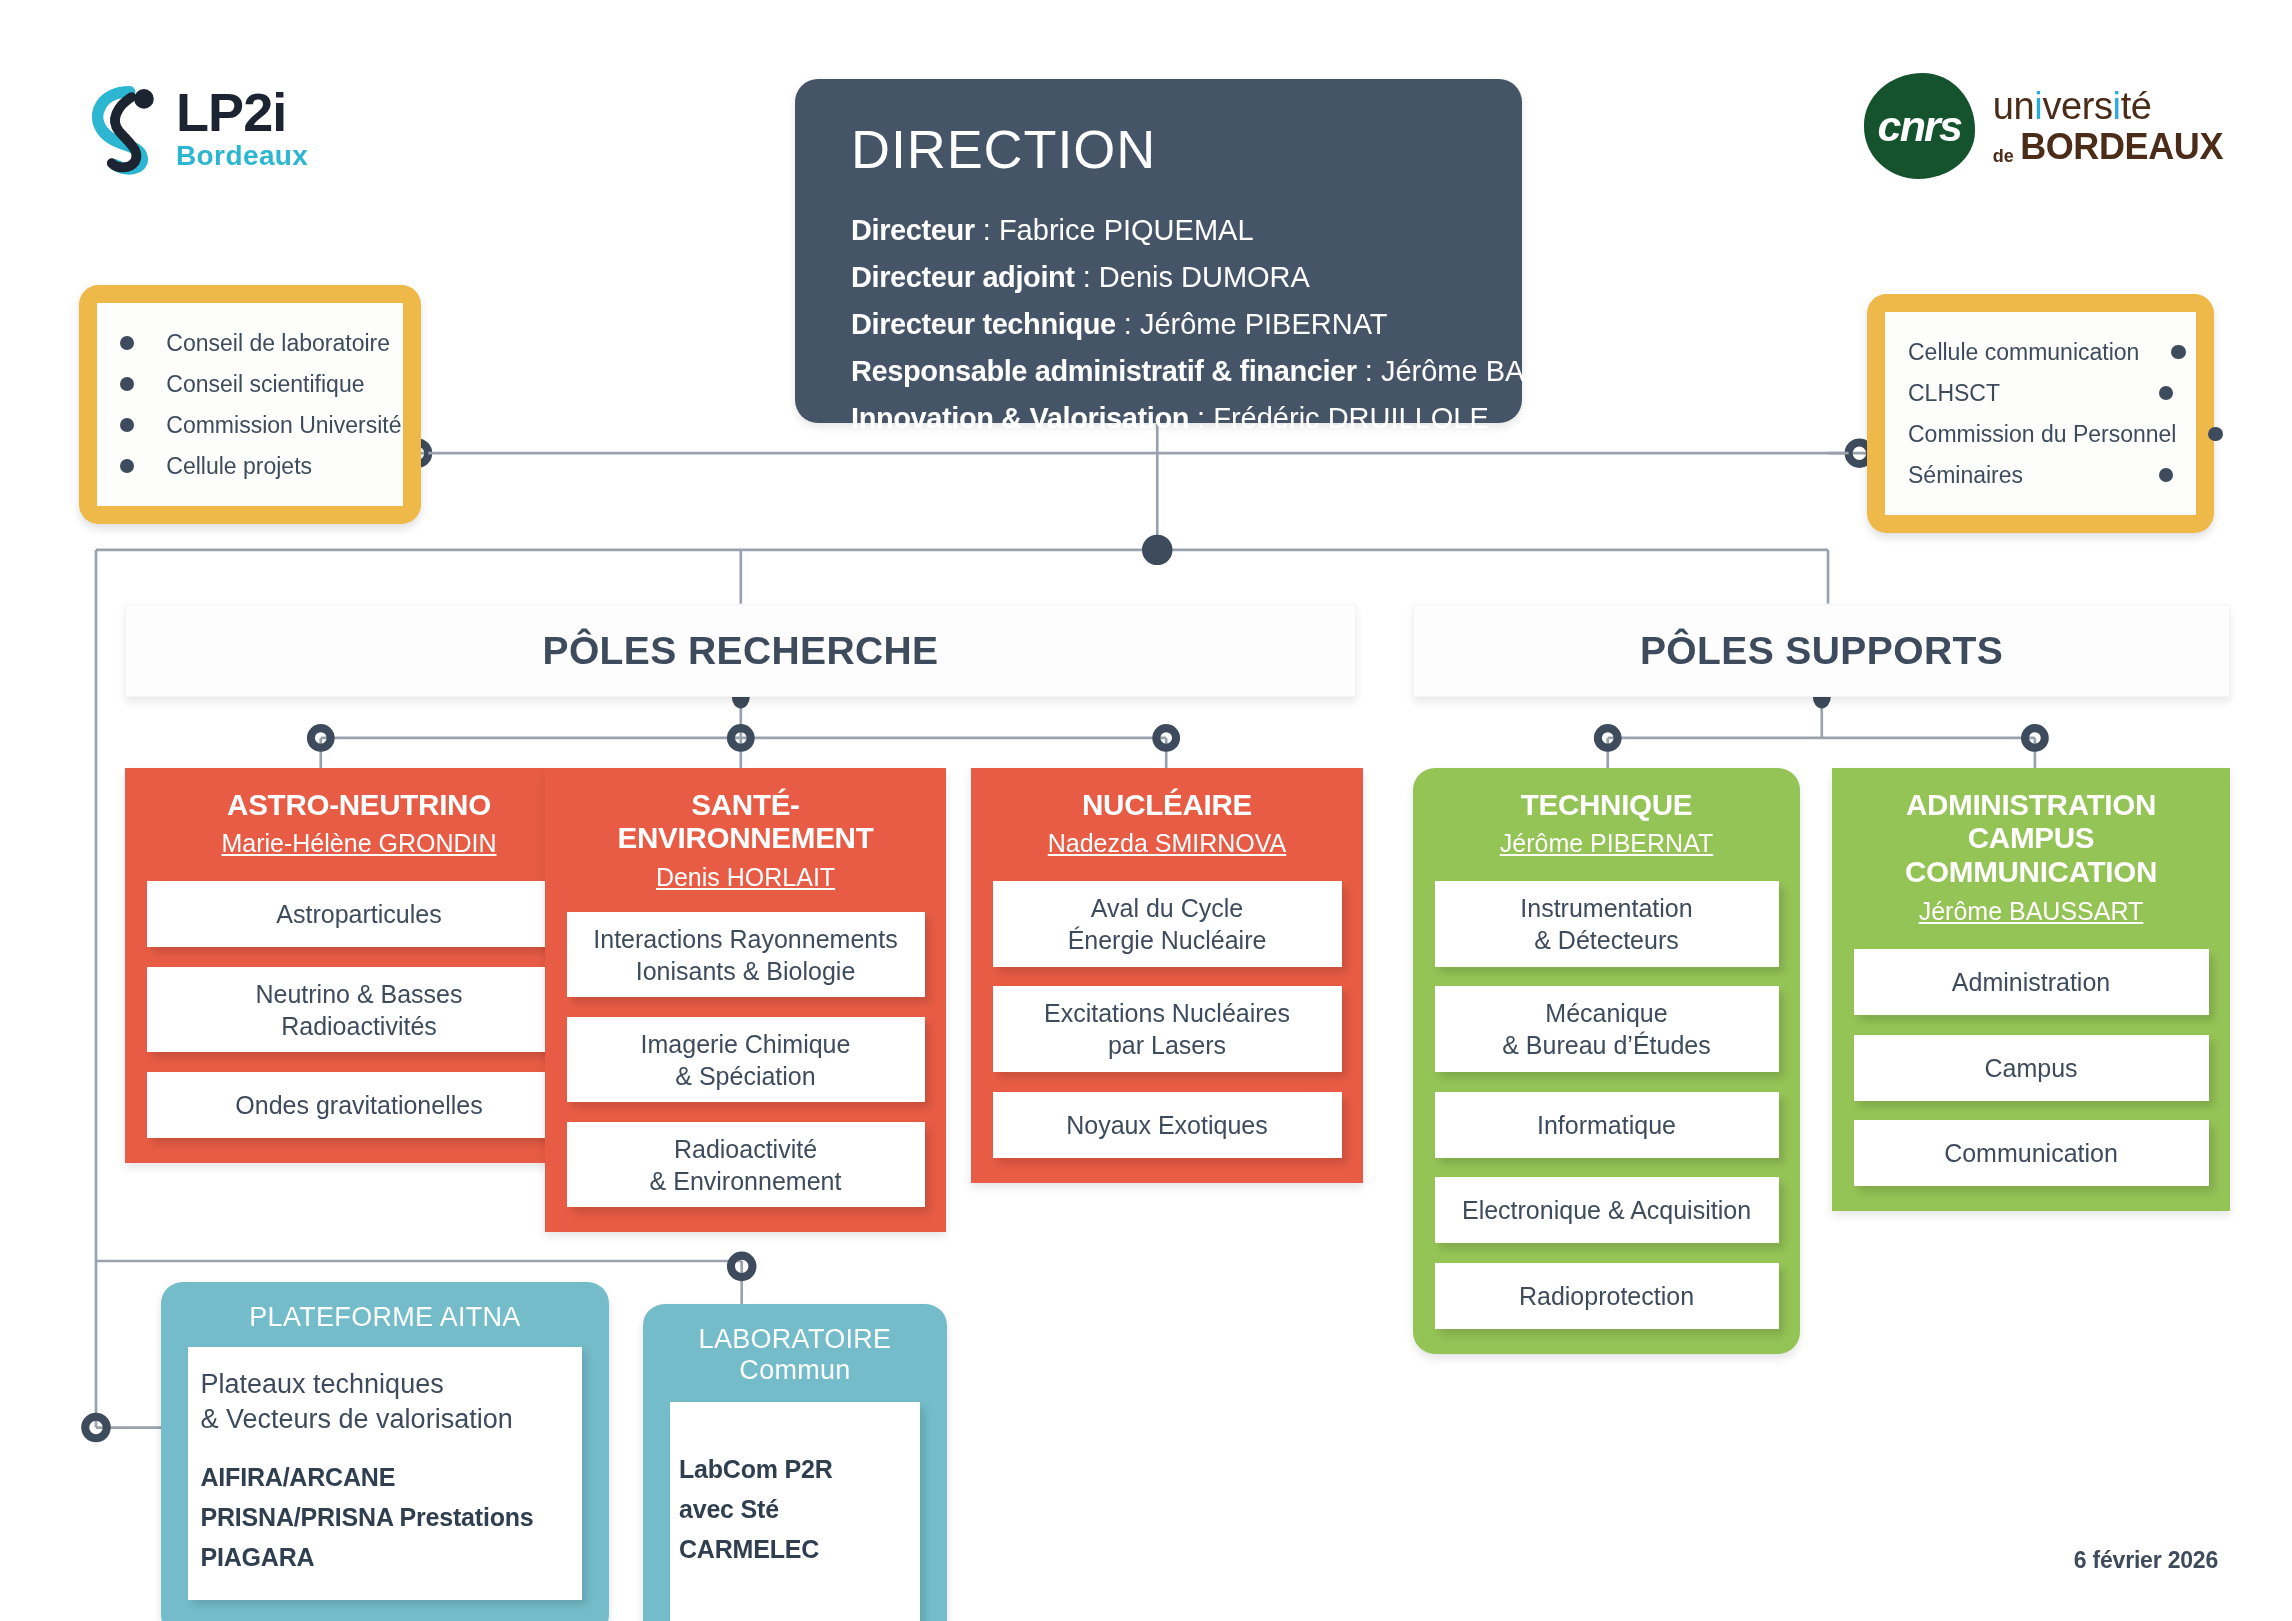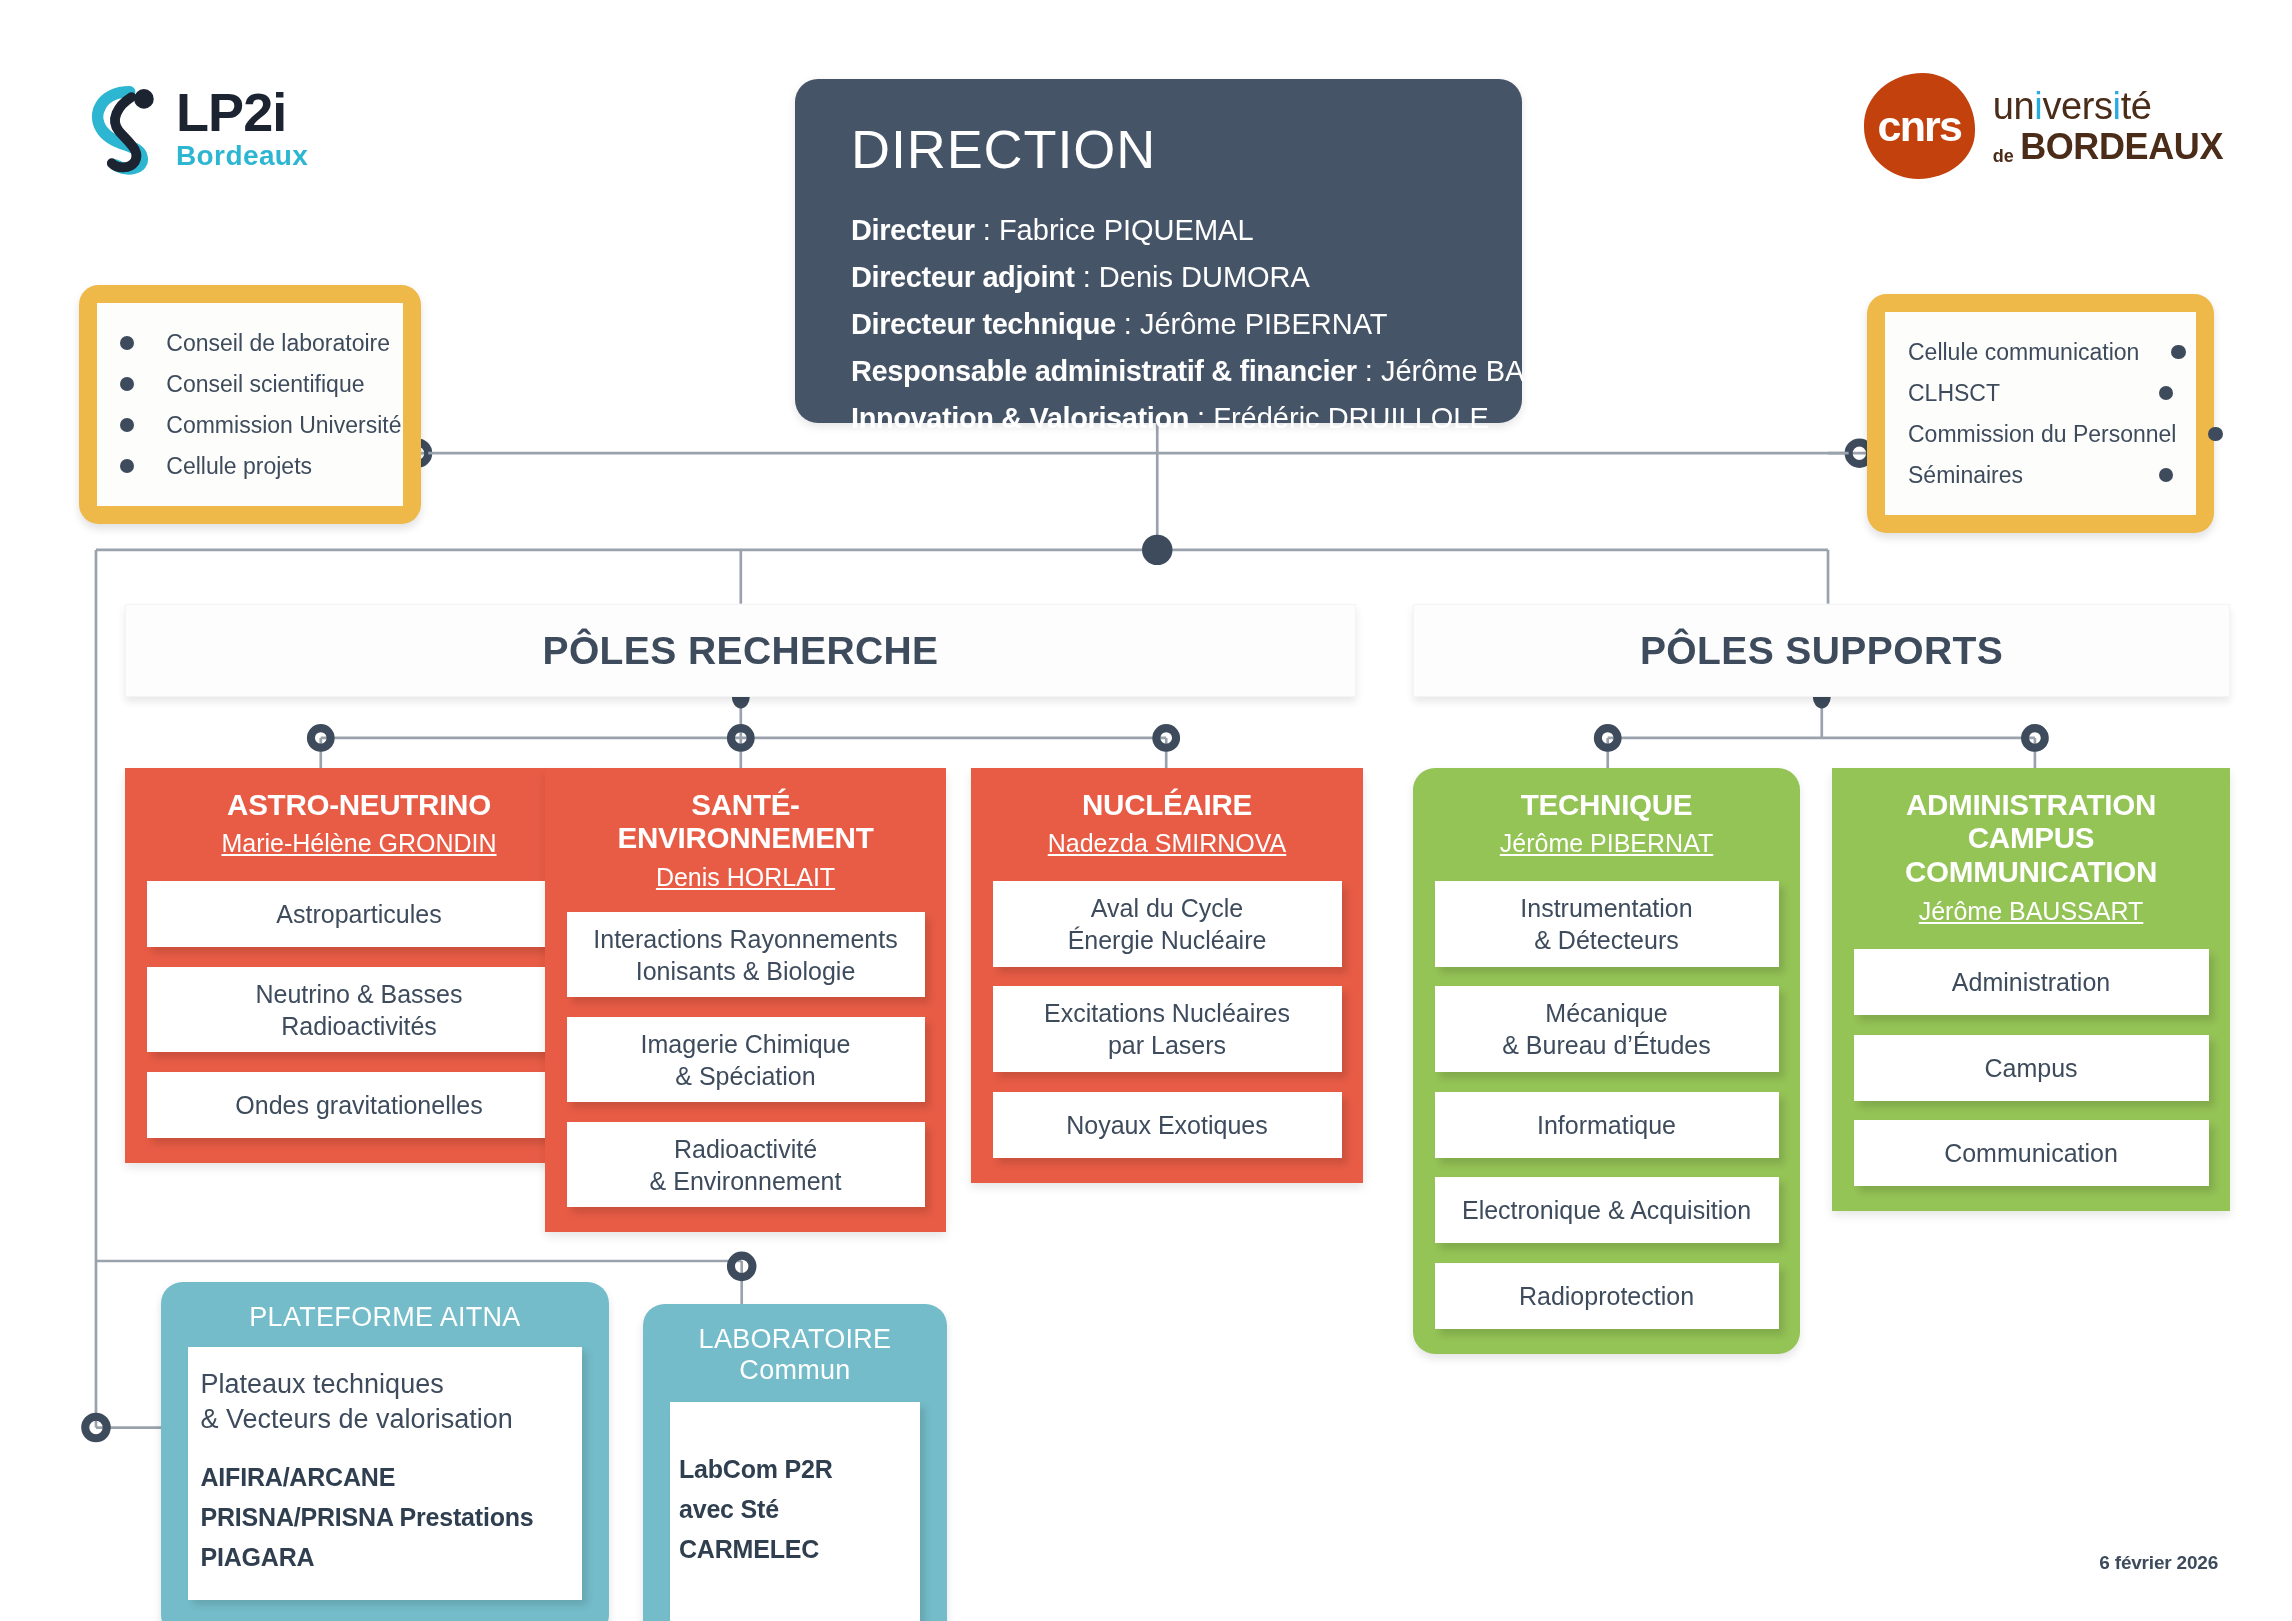--- a/index.html
+++ b/index.html
@@ -14,23 +14,23 @@
 
   
   .logo-lp2i { position: absolute; left: 85px; top: 79px; display: flex; align-items: center; gap: 16px; }
   .lp2i-mark { width: 75px; height: 97px; position: relative; }
   .lp2i-text { line-height: 1; }
   .lp2i-name { font-size: 54px; font-weight: 700; color: #1b2430; letter-spacing: -0.9px; }
   .lp2i-sub { font-size: 28px; font-weight: 700; color: #2cb6d2; letter-spacing: 0.4px; margin-top: 3.6px; }
 
   .logo-right { position: absolute; right: 70px; top: 73px; display: flex; align-items: center; gap: 18px; }
   .cnrs-badge {
-    width: 111px; height: 106px; background: #c2410c;
+    width: 111px; height: 106px; background: #14532d;
     border-radius: 54% 48% 52% 50% / 50% 54% 46% 50%;
-    display: flex; align-items: center; justify-content: center;
+    display: flex; align-items: center; justify-content: center; font-style: italic;
   }
   .cnrs-badge span { color: #fff; font-size: 43px; font-weight: 700; letter-spacing: -1.8px; }
   .ub-wrap { line-height: 1; }
   .ub-top { font-size: 38px; color: #4a2c18; letter-spacing: -0.4px; }
   .ub-top i { font-style: normal; color: #29abe2; }
   .ub-bot { display: flex; align-items: flex-end; gap: 6.3px; margin-top: 3.6px; }
   .ub-de { font-size: 18px; color: #4a2c18; font-weight: 700; }
   .ub-bx { font-size: 36px; color: #4a2c18; font-weight: 700; letter-spacing: -0.4px; }
 
   
@@ -100,21 +100,21 @@
   .bbox-inner .plain { text-align: left; font-size: 27px; line-height: 1.3; color: #3d4b5c; }
   .bbox-inner .strong { text-align: left; font-size: 25px; font-weight: 700; line-height: 1.6; color: #2f3f50; letter-spacing: -0.2px; }
   .aitna { left: 161px; top: 1282px; width: 448px; }
   .aitna .bbox-inner { margin: 0 27px 36px; }
   .aitna .gap { height: 19.7px; }
   .labcom { left: 643px; top: 1304px; width: 304px; }
   .labcom .bbox-inner { margin: 0 27px 32px; padding: 47px 9px 56px; }
   .labcom .bbox-title { padding: 19.7px 9px 16px; }
 
   
-  .date { position: absolute; right: 75px; bottom: 47px; font-size: 19px; font-weight: 700; color: #3d4b5c; letter-spacing: -0.2px; }
+  .date { position: absolute; right: 75px; bottom: 47px; font-size: 23px; font-weight: 700; color: #3d4b5c; letter-spacing: -0.2px; }
 </style>
 </head>
 <body>
 
 <svg class="lines" viewBox="0 0 2560 1810">
   <g stroke="#9aa3ad" stroke-width="3" fill="none">
 
     <line x1="1292" y1="472" x2="1292" y2="614"></line>
 
     <line x1="107" y1="614" x2="2041" y2="614"></line>

